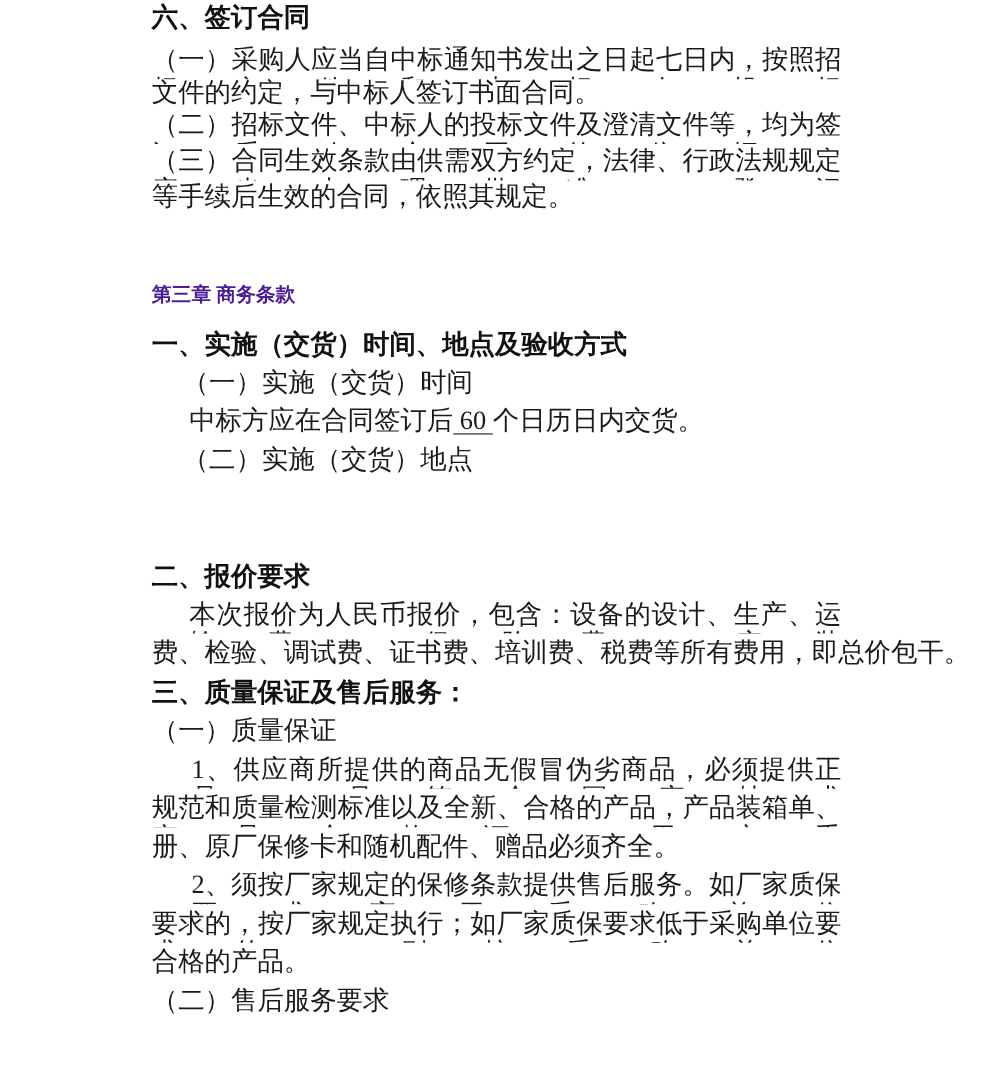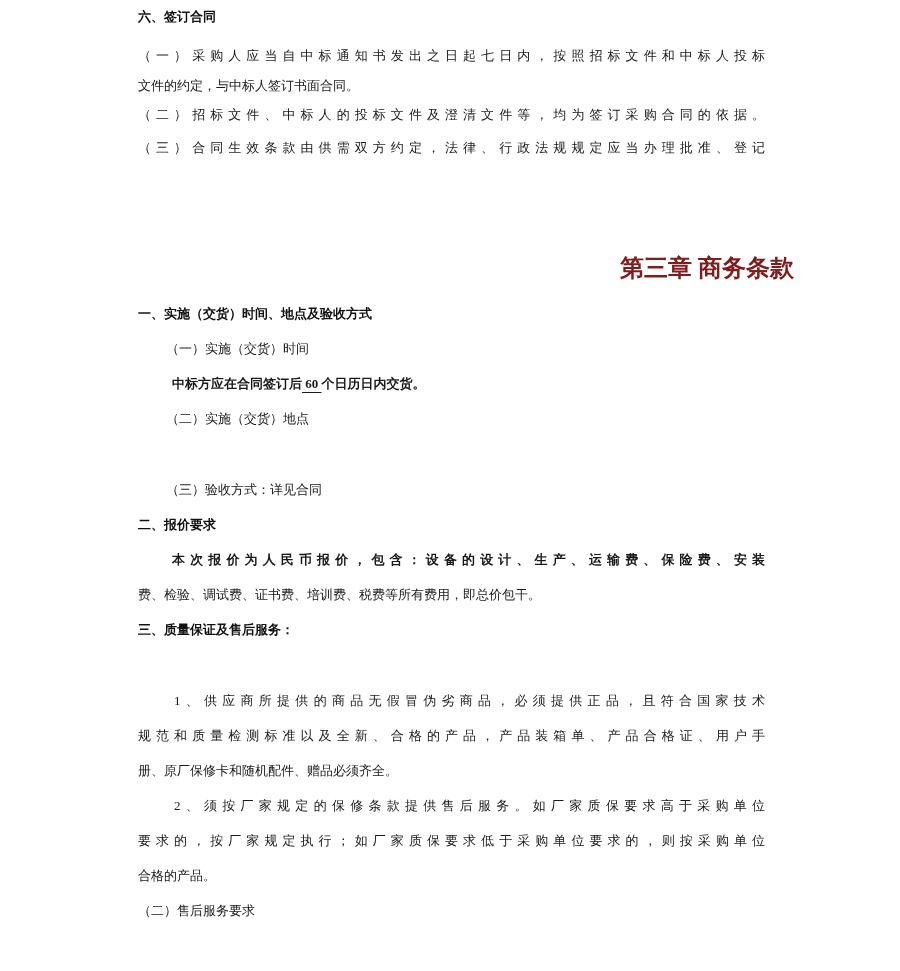--- a/index.html
+++ b/index.html
@@ -12,82 +12,83 @@
     width: 900px;
     height: 971px;
     background: #ffffff;
     overflow: hidden;
   }
   .ln {
     position: absolute;
     left: 138px;
     width: 627px;
     font-family: "Liberation Serif", "DejaVu Serif", serif;
-    font-size: 13px;
+    font-size: 24px;
     line-height: 27px;
     color: #1a1a1a;
     white-space: nowrap;
   }
   .full {
     white-space: normal;
     text-align: justify;
     text-align-last: justify;
     height: 30px;
     overflow: hidden;
   }
   .ind-a { left: 166px; width: 599px; }
-  .ind-b { left: 172px; width: 593px; font-weight: bold; }
+  .ind-b { left: 172px; width: 593px; }
   .ind-c { left: 174px; width: 591px; }
   .bold-sans {
     font-family: "Liberation Sans", "DejaVu Sans", sans-serif;
     font-weight: bold;
     color: #111111;
   }
   .chapter-title {
     position: absolute;
     left: 138px;
     width: 656px;
-    text-align: right;
+    text-align: left;
     font-family: "Liberation Serif", "DejaVu Serif", serif;
     font-weight: bold;
-    font-size: 24px;
+    font-size: 18px;
     line-height: 30px;
-    color: #7f1d1d;
+    color: #4c1d95;
     white-space: nowrap;
   }
   .u {
     text-decoration: underline;
     text-underline-offset: 4px;
     text-decoration-thickness: 1px;
   }
 </style>
 </head>
 <body>
 
 <div class="page">
 
   <div class="ln bold-sans" style="top:3px">六、签订合同</div>
   <div class="ln full" style="top:42px">（一）采购人应当自中标通知书发出之日起七日内，按照招标文件和中标人投标</div>
   <div class="ln" style="top:72px">文件的约定，与中标人签订书面合同。</div>
   <div class="ln full" style="top:101px">（二）招标文件、中标人的投标文件及澄清文件等，均为签订采购合同的依据。</div>
   <div class="ln full" style="top:134px">（三）合同生效条款由供需双方约定，法律、行政法规规定应当办理批准、登记</div>
+  <div class="ln" style="top:166px">等手续后生效的合同，依照其规定。</div>
 
   <div class="chapter-title" style="top:253px">第三章 商务条款</div>
 
   <div class="ln ind-a" style="top:335px">（一）实施（交货）时间</div>
   <div class="ln bold-sans" style="top:300px">一、实施（交货）时间、地点及验收方式</div>
   <div class="ln ind-b" style="top:370px"><span>中标方应在合同签订后</span><span class="u"> 60 </span><span>个日历日内交货。</span></div>
   <div class="ln ind-a" style="top:405px">（二）实施（交货）地点</div>
-  <div class="ln ind-a" style="top:476px">（三）验收方式：详见合同</div>
 
   <div class="ln bold-sans" style="top:511px">二、报价要求</div>
   <div class="ln ind-b full" style="top:546px">本次报价为人民币报价，包含：设备的设计、生产、运输费、保险费、安装</div>
   <div class="ln" style="top:581px">费、检验、调试费、证书费、培训费、税费等所有费用，即总价包干。</div>
 
   <div class="ln bold-sans" style="top:616px">三、质量保证及售后服务：</div>
+  <div class="ln" style="top:652px">（一）质量保证</div>
   <div class="ln ind-c full" style="top:687px">1、供应商所提供的商品无假冒伪劣商品，必须提供正品，且符合国家技术</div>
   <div class="ln full" style="top:722px">规范和质量检测标准以及全新、合格的产品，产品装箱单、产品合格证、用户手</div>
   <div class="ln" style="top:757px">册、原厂保修卡和随机配件、赠品必须齐全。</div>
   <div class="ln ind-c full" style="top:792px">2、须按厂家规定的保修条款提供售后服务。如厂家质保要求高于采购单位</div>
   <div class="ln full" style="top:827px">要求的，按厂家规定执行；如厂家质保要求低于采购单位要求的，则按采购单位</div>
   <div class="ln" style="top:862px">合格的产品。</div>
   <div class="ln" style="top:897px">（二）售后服务要求</div>
 
 </div>
 

